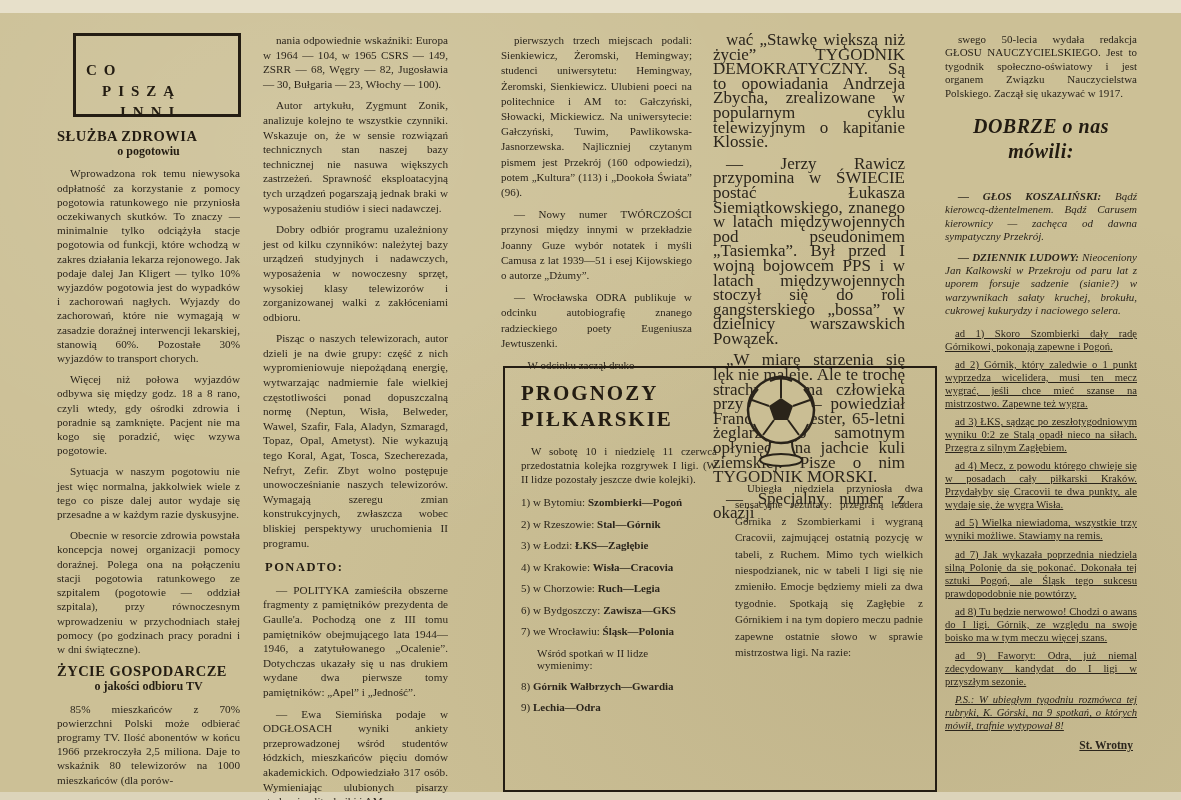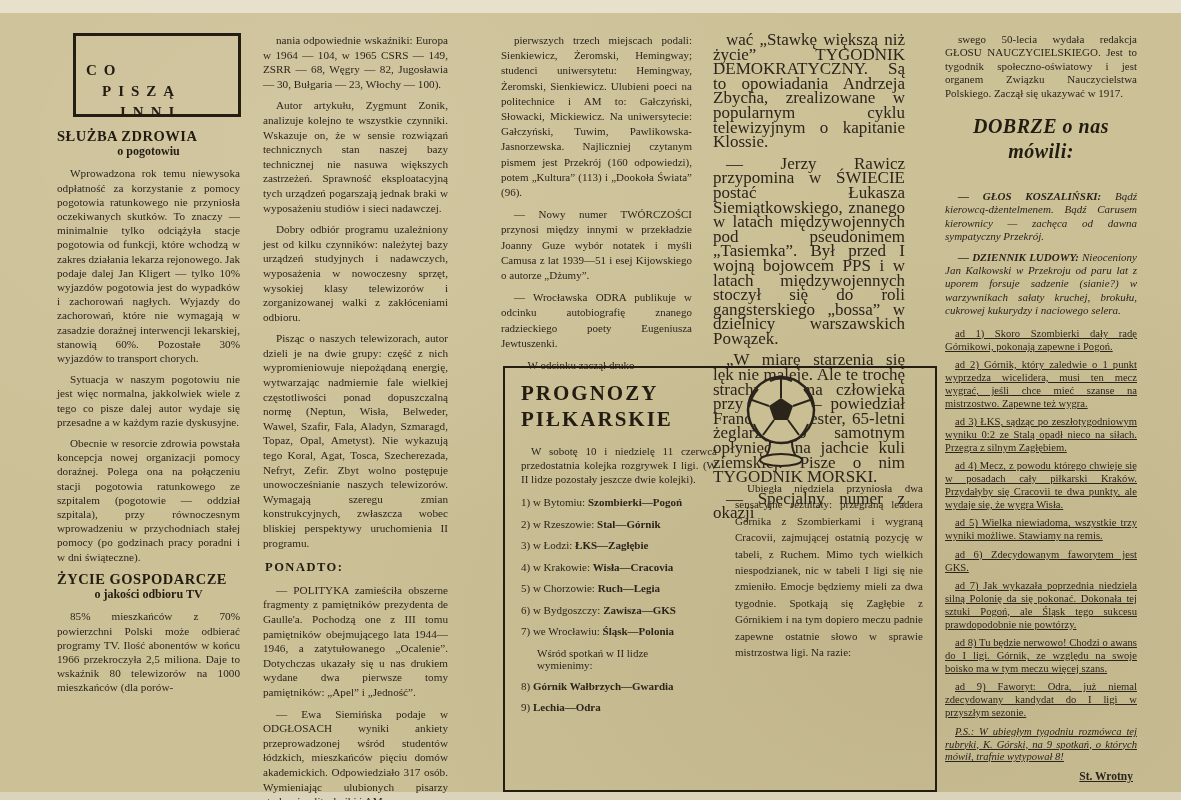--- a/index.html
+++ b/index.html
@@ -58,20 +58,21 @@
 
   <div class="col col1">
     <div class="masthead">
       <div class="m1">CO</div>
       <div class="m2">PISZĄ</div>
       <div class="m3">INNI</div>
     </div>
     <div class="h1">SŁUŻBA ZDROWIA</div>
     <div class="h2">o pogotowiu</div>
     <p>Wprowadzona rok temu niewysoka odpłatność za korzystanie z pomocy pogotowia ratunkowego nie przyniosła oczekiwanych skutków. To znaczy — minimalnie tylko odciążyła stacje pogotowia od funkcji, które wchodzą w zakres działania lekarza rejonowego. Jak podaje dalej Jan Kligert — tylko 10% wyjazdów pogotowia jest do wypadków i zachorowań nagłych. Wyjazdy do zachorowań, które nie wymagają w zasadzie doraźnej interwencji lekarskiej, stanowią 60%. Pozostałe 30% wyjazdów to transport chorych.</p>
+    <p>Więcej niż połowa wyjazdów odbywa się między godz. 18 a 8 rano, czyli wtedy, gdy ośrodki zdrowia i poradnie są zamknięte. Pacjent nie ma kogo się poradzić, więc wzywa pogotowie.</p>
     <p>Sytuacja w naszym pogotowiu nie jest więc normalna, jakkolwiek wiele z tego co pisze dalej autor wydaje się przesadne a w każdym razie dyskusyjne.</p>
     <p>Obecnie w resorcie zdrowia powstała koncepcja nowej organizacji pomocy doraźnej. Polega ona na połączeniu stacji pogotowia ratunkowego ze szpitalem (pogotowie — oddział szpitala), przy równoczesnym wprowadzeniu w przychodniach stałej pomocy (po godzinach pracy poradni i w dni świąteczne).</p>
     <div class="h1">ŻYCIE GOSPODARCZE</div>
     <div class="h2">o jakości odbioru TV</div>
     <p>85% mieszkańców z 70% powierzchni Polski może odbierać programy TV. Ilość abonentów w końcu 1966 przekroczyła 2,5 miliona. Daje to wskaźnik 80 telewizorów na 1000 mieszkańców (dla porów-</p>
   </div>
 
   <div class="col col2">
     <p>nania odpowiednie wskaźniki: Europa w 1964 — 104, w 1965 CSRS — 149, ZSRR — 68, Węgry — 82, Jugosławia — 30, Bułgaria — 23, Włochy — 100).</p>
     <p>Autor artykułu, Zygmunt Zonik, analizuje kolejno te wszystkie czynniki. Wskazuje on, że w sensie rozwiązań technicznych stan naszej bazy technicznej nie nasuwa większych zastrzeżeń. Sprawność eksploatacyjną tych urządzeń pogarszają jednak braki w wyposażeniu studiów i sieci nadawczej.</p>
@@ -109,21 +110,20 @@
     <p class="ital">
       <b>— DZIENNIK LUDOWY:</b>
       <span>Nieoceniony Jan Kalkowski w Przekroju od paru lat z uporem forsuje sadzenie (sianie?) w warzywnikach sałaty kruchej, brokułu, cukrowej kukurydzy i naciowego selera.</span>
     </p>
     <div class="ads">
       <p>ad 1) Skoro Szombierki dały radę Górnikowi, pokonają zapewne i Pogoń.</p>
       <p>ad 2) Górnik, który zaledwie o 1 punkt wyprzedza wicelidera, musi ten mecz wygrać, jeśli chce mieć szanse na mistrzostwo. Zapewne też wygra.</p>
       <p>ad 3) ŁKS, sądząc po zeszłotygodniowym wyniku 0:2 ze Stalą opadł nieco na siłach. Przegra z silnym Zagłębiem.</p>
       <p>ad 4) Mecz, z powodu którego chwieje się w posadach cały piłkarski Kraków. Przydałyby się Cracovii te dwa punkty, ale wydaje się, że wygra Wisła.</p>
       <p>ad 5) Wielka niewiadoma, wszystkie trzy wyniki możliwe. Stawiamy na remis.</p>
-      <p>ad 6) Zdecydowanym faworytem jest GKS.</p>
       <p>ad 7) Jak wykazała poprzednia niedziela silną Polonię da się pokonać. Dokonała tej sztuki Pogoń, ale Śląsk tego sukcesu prawdopodobnie nie powtórzy.</p>
       <p>ad 8) Tu będzie nerwowo! Chodzi o awans do I ligi. Górnik, ze względu na swoje boisko ma w tym meczu więcej szans.</p>
       <p>ad 9) Faworyt: Odra, już niemal zdecydowany kandydat do I ligi w przyszłym sezonie.</p>
       <p class="ps">P.S.: W ubiegłym tygodniu rozmówca tej rubryki, K. Górski, na 9 spotkań, o których mówił, trafnie wytypował 8!</p>
       <div class="sig">St. Wrotny</div>
     </div>
   </div>
 
   <div class="pbox">
     <div class="pg-left">

